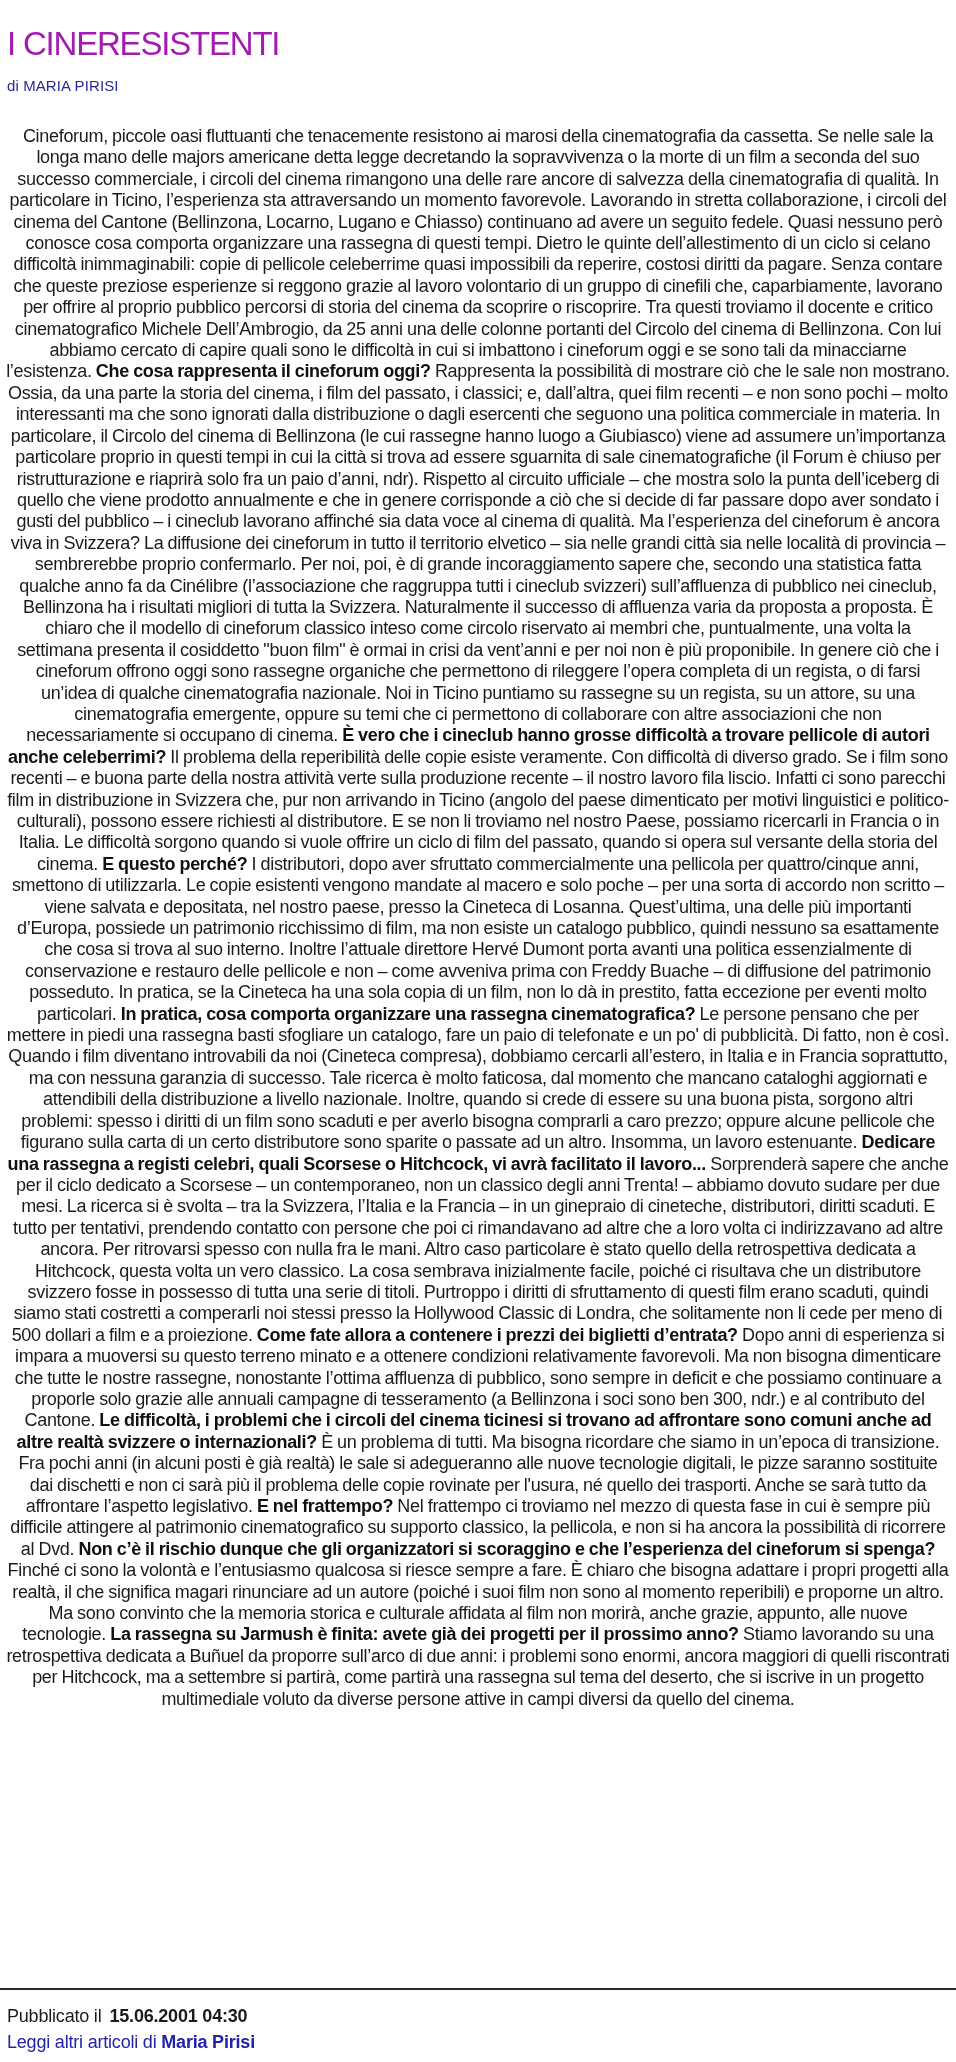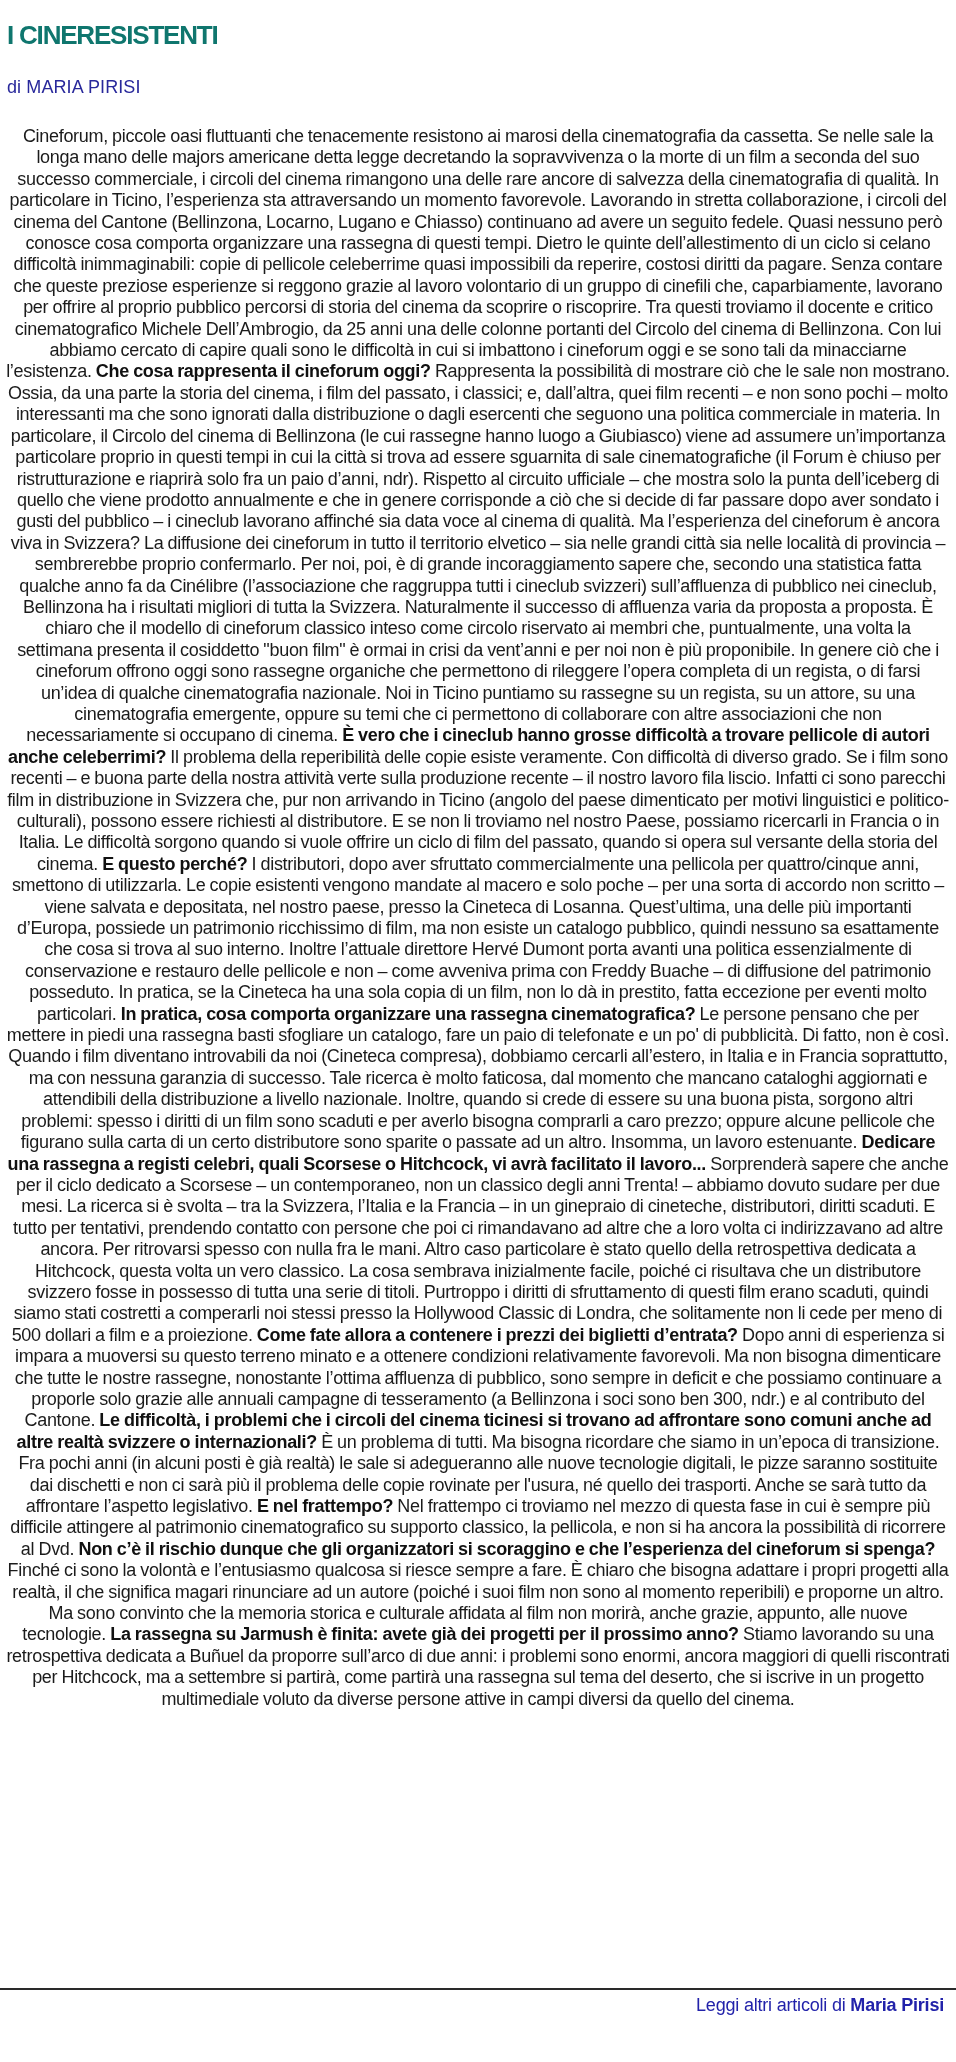--- a/index.html
+++ b/index.html
@@ -9,31 +9,31 @@
     height: 2062px;
     background: #ffffff;
     font-family: "Liberation Sans", sans-serif;
     color: #1a1a1a;
     overflow: hidden;
   }
   .title {
     position: absolute;
     top: 4px;
     left: 7px;
-    font-size: 26px;
-    font-weight: 700;
+    font-size: 33px;
+    font-weight: 400;
     letter-spacing: -1.2px;
-    color: #0f766e;
+    color: #a21caf;
     line-height: 1.1;
   }
   .byline {
     position: absolute;
     top: 77px;
     left: 7px;
-    font-size: 18px;
+    font-size: 15px;
     color: #28289b;
     letter-spacing: 0.1px;
   }
   .byline a {
     color: #28289b;
     text-decoration: none;
   }
   .article {
     position: absolute;
     top: 126px;
@@ -66,33 +66,33 @@
     letter-spacing: -0.2px;
   }
   .pub-line b { margin-left: 8px; font-weight: 700; }
   .more-line {
     display: block;
     margin: 5px 12px 0 7px;
     font-size: 18px;
     color: #2222aa;
     text-decoration: none;
     letter-spacing: -0.2px;
-    text-align: right;
   }
   .more-line b { font-weight: 700; }
 </style>
 </head>
 <body>
 
 <div class="page">
 
   <h1 class="title">I CINERESISTENTI</h1>
 
   <div class="byline"><span>di </span><a href="#">MARIA PIRISI</a></div>
 
   <div class="article"><span>Cineforum, piccole oasi fluttuanti che tenacemente resistono ai marosi della cinematografia da cassetta. Se nelle sale la longa mano delle majors americane detta legge decretando la sopravvivenza o la morte di un film a seconda del suo successo commerciale, i circoli del cinema rimangono una delle rare ancore di salvezza della cinematografia di qualità. In particolare in Ticino, l’esperienza sta attraversando un momento favorevole. Lavorando in stretta collaborazione, i circoli del cinema del Cantone (Bellinzona, Locarno, Lugano e Chiasso) continuano ad avere un seguito fedele. Quasi nessuno però conosce cosa comporta organizzare una rassegna di questi tempi. Dietro le quinte dell’allestimento di un ciclo si celano difficoltà inimmaginabili: copie di pellicole celeberrime quasi impossibili da reperire, costosi diritti da pagare. Senza contare che queste preziose esperienze si reggono grazie al lavoro volontario di un gruppo di cinefili che, caparbiamente, lavorano per offrire al proprio pubblico percorsi di storia del cinema da scoprire o riscoprire. Tra questi troviamo il docente e critico cinematografico Michele Dell’Ambrogio, da 25 anni una delle colonne portanti del Circolo del cinema di Bellinzona. Con lui abbiamo cercato di capire quali sono le difficoltà in cui si imbattono i cineforum oggi e se sono tali da minacciarne l’esistenza. </span><b>Che cosa rappresenta il cineforum oggi?</b><span> Rappresenta la possibilità di mostrare ciò che le sale non mostrano. Ossia, da una parte la storia del cinema, i film del passato, i classici; e, dall’altra, quei film recenti – e non sono pochi – molto interessanti ma che sono ignorati dalla distribuzione o dagli esercenti che seguono una politica commerciale in materia. In particolare, il Circolo del cinema di Bellinzona (le cui rassegne hanno luogo a Giubiasco) viene ad assumere un’importanza particolare proprio in questi tempi in cui la città si trova ad essere sguarnita di sale cinematografiche (il Forum è chiuso per ristrutturazione e riaprirà solo fra un paio d’anni, ndr). Rispetto al circuito ufficiale – che mostra solo la punta dell’iceberg di quello che viene prodotto annualmente e che in genere corrisponde a ciò che si decide di far passare dopo aver sondato i gusti del pubblico – i cineclub lavorano affinché sia data voce al cinema di qualità. Ma l’esperienza del cineforum è ancora viva in Svizzera? La diffusione dei cineforum in tutto il territorio elvetico – sia nelle grandi città sia nelle località di provincia – sembrerebbe proprio confermarlo. Per noi, poi, è di grande incoraggiamento sapere che, secondo una statistica fatta qualche anno fa da Cinélibre (l’associazione che raggruppa tutti i cineclub svizzeri) sull’affluenza di pubblico nei cineclub, Bellinzona ha i risultati migliori di tutta la Svizzera. Naturalmente il successo di affluenza varia da proposta a proposta. È chiaro che il modello di cineforum classico inteso come circolo riservato ai membri che, puntualmente, una volta la settimana presenta il cosiddetto "buon film" è ormai in crisi da vent’anni e per noi non è più proponibile. In genere ciò che i cineforum offrono oggi sono rassegne organiche che permettono di rileggere l’opera completa di un regista, o di farsi un’idea di qualche cinematografia nazionale. Noi in Ticino puntiamo su rassegne su un regista, su un attore, su una cinematografia emergente, oppure su temi che ci permettono di collaborare con altre associazioni che non necessariamente si occupano di cinema. </span><b>È vero che i cineclub hanno grosse difficoltà a trovare pellicole di autori anche celeberrimi?</b><span> Il problema della reperibilità delle copie esiste veramente. Con difficoltà di diverso grado. Se i film sono recenti – e buona parte della nostra attività verte sulla produzione recente – il nostro lavoro fila liscio. Infatti ci sono parecchi film in distribuzione in Svizzera che, pur non arrivando in Ticino (angolo del paese dimenticato per motivi linguistici e politico-culturali), possono essere richiesti al distributore. E se non li troviamo nel nostro Paese, possiamo ricercarli in Francia o in Italia. Le difficoltà sorgono quando si vuole offrire un ciclo di film del passato, quando si opera sul versante della storia del cinema. </span><b>E questo perché?</b><span> I distributori, dopo aver sfruttato commercialmente una pellicola per quattro/cinque anni, smettono di utilizzarla. Le copie esistenti vengono mandate al macero e solo poche – per una sorta di accordo non scritto – viene salvata e depositata, nel nostro paese, presso la Cineteca di Losanna. Quest’ultima, una delle più importanti d’Europa, possiede un patrimonio ricchissimo di film, ma non esiste un catalogo pubblico, quindi nessuno sa esattamente che cosa si trova al suo interno. Inoltre l’attuale direttore Hervé Dumont porta avanti una politica essenzialmente di conservazione e restauro delle pellicole e non – come avveniva prima con Freddy Buache – di diffusione del patrimonio posseduto. In pratica, se la Cineteca ha una sola copia di un film, non lo dà in prestito, fatta eccezione per eventi molto particolari. </span><b>In pratica, cosa comporta organizzare una rassegna cinematografica?</b><span> Le persone pensano che per mettere in piedi una rassegna basti sfogliare un catalogo, fare un paio di telefonate e un po' di pubblicità. Di fatto, non è così. Quando i film diventano introvabili da noi (Cineteca compresa), dobbiamo cercarli all’estero, in Italia e in Francia soprattutto, ma con nessuna garanzia di successo. Tale ricerca è molto faticosa, dal momento che mancano cataloghi aggiornati e attendibili della distribuzione a livello nazionale. Inoltre, quando si crede di essere su una buona pista, sorgono altri problemi: spesso i diritti di un film sono scaduti e per averlo bisogna comprarli a caro prezzo; oppure alcune pellicole che figurano sulla carta di un certo distributore sono sparite o passate ad un altro. Insomma, un lavoro estenuante. </span><b>Dedicare una rassegna a registi celebri, quali Scorsese o Hitchcock, vi avrà facilitato il lavoro...</b><span> Sorprenderà sapere che anche per il ciclo dedicato a Scorsese – un contemporaneo, non un classico degli anni Trenta! – abbiamo dovuto sudare per due mesi. La ricerca si è svolta – tra la Svizzera, l’Italia e la Francia – in un ginepraio di cineteche, distributori, diritti scaduti. E tutto per tentativi, prendendo contatto con persone che poi ci rimandavano ad altre che a loro volta ci indirizzavano ad altre ancora. Per ritrovarsi spesso con nulla fra le mani. Altro caso particolare è stato quello della retrospettiva dedicata a Hitchcock, questa volta un vero classico. La cosa sembrava inizialmente facile, poiché ci risultava che un distributore svizzero fosse in possesso di tutta una serie di titoli. Purtroppo i diritti di sfruttamento di questi film erano scaduti, quindi siamo stati costretti a comperarli noi stessi presso la Hollywood Classic di Londra, che solitamente non li cede per meno di 500 dollari a film e a proiezione. </span><b>Come fate allora a contenere i prezzi dei biglietti d’entrata?</b><span> Dopo anni di esperienza si impara a muoversi su questo terreno minato e a ottenere condizioni relativamente favorevoli. Ma non bisogna dimenticare che tutte le nostre rassegne, nonostante l’ottima affluenza di pubblico, sono sempre in deficit e che possiamo continuare a proporle solo grazie alle annuali campagne di tesseramento (a Bellinzona i soci sono ben 300, ndr.) e al contributo del Cantone. </span><b>Le difficoltà, i problemi che i circoli del cinema ticinesi si trovano ad affrontare sono comuni anche ad altre realtà svizzere o internazionali?</b><span> È un problema di tutti. Ma bisogna ricordare che siamo in un’epoca di transizione. Fra pochi anni (in alcuni posti è già realtà) le sale si adegueranno alle nuove tecnologie digitali, le pizze saranno sostituite dai dischetti e non ci sarà più il problema delle copie rovinate per l'usura, né quello dei trasporti. Anche se sarà tutto da affrontare l’aspetto legislativo. </span><b>E nel frattempo?</b><span> Nel frattempo ci troviamo nel mezzo di questa fase in cui è sempre più difficile attingere al patrimonio cinematografico su supporto classico, la pellicola, e non si ha ancora la possibilità di ricorrere al Dvd. </span><b>Non c’è il rischio dunque che gli organizzatori si scoraggino e che l’esperienza del cineforum si spenga?</b><span> Finché ci sono la volontà e l’entusiasmo qualcosa si riesce sempre a fare. È chiaro che bisogna adattare i propri progetti alla realtà, il che significa magari rinunciare ad un autore (poiché i suoi film non sono al momento reperibili) e proporne un altro. Ma sono convinto che la memoria storica e culturale affidata al film non morirà, anche grazie, appunto, alle nuove tecnologie. </span><b>La rassegna su Jarmush è finita: avete già dei progetti per il prossimo anno?</b><span> Stiamo lavorando su una retrospettiva dedicata a Buñuel da proporre sull’arco di due anni: i problemi sono enormi, ancora maggiori di quelli riscontrati per Hitchcock, ma a settembre si partirà, come partirà una rassegna sul tema del deserto, che si iscrive in un progetto multimediale voluto da diverse persone attive in campi diversi da quello del cinema.</span></div>
 
   <div class="footer">
     <hr class="rule">
+    <div class="pub-line"><span>Pubblicato il</span><b>15.06.2001 04:30</b></div>
     <a href="#" class="more-line"><span>Leggi altri articoli di </span><b>Maria Pirisi</b></a>
   </div>
 
 </div>
 
 </body></html>

